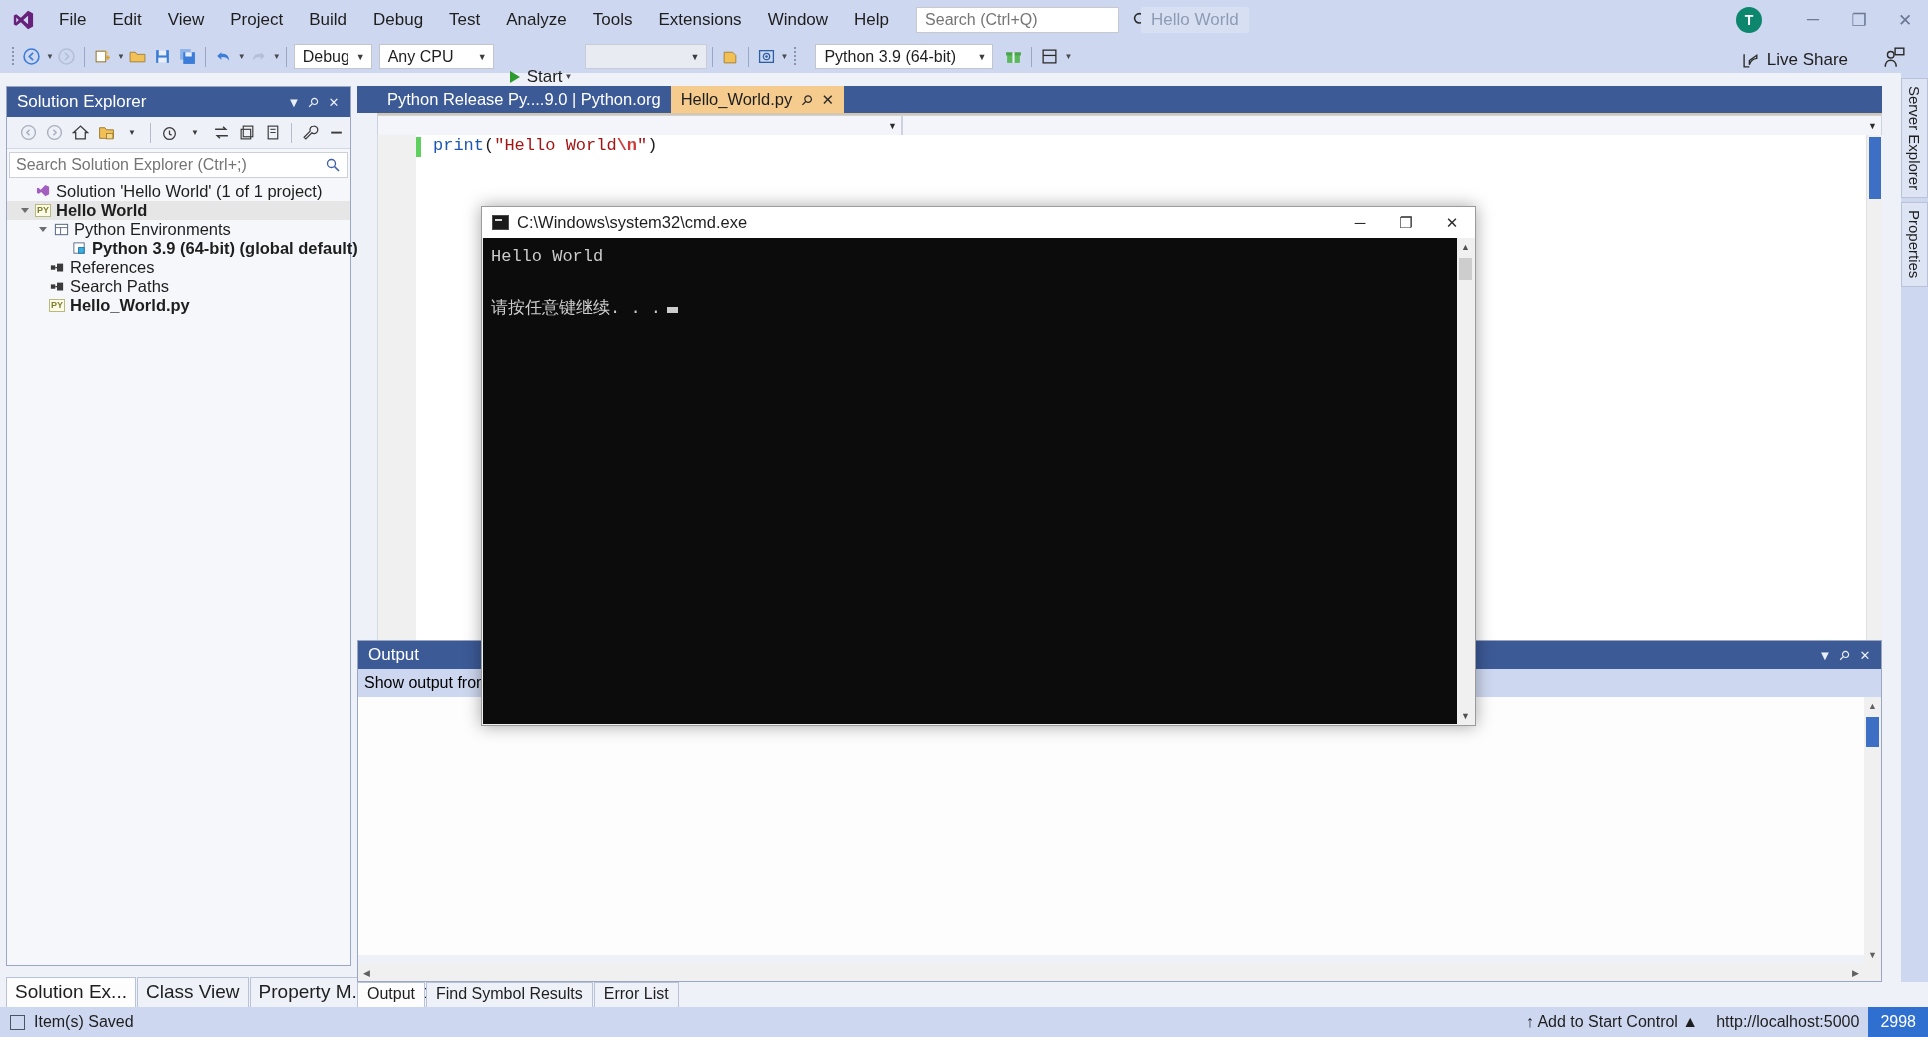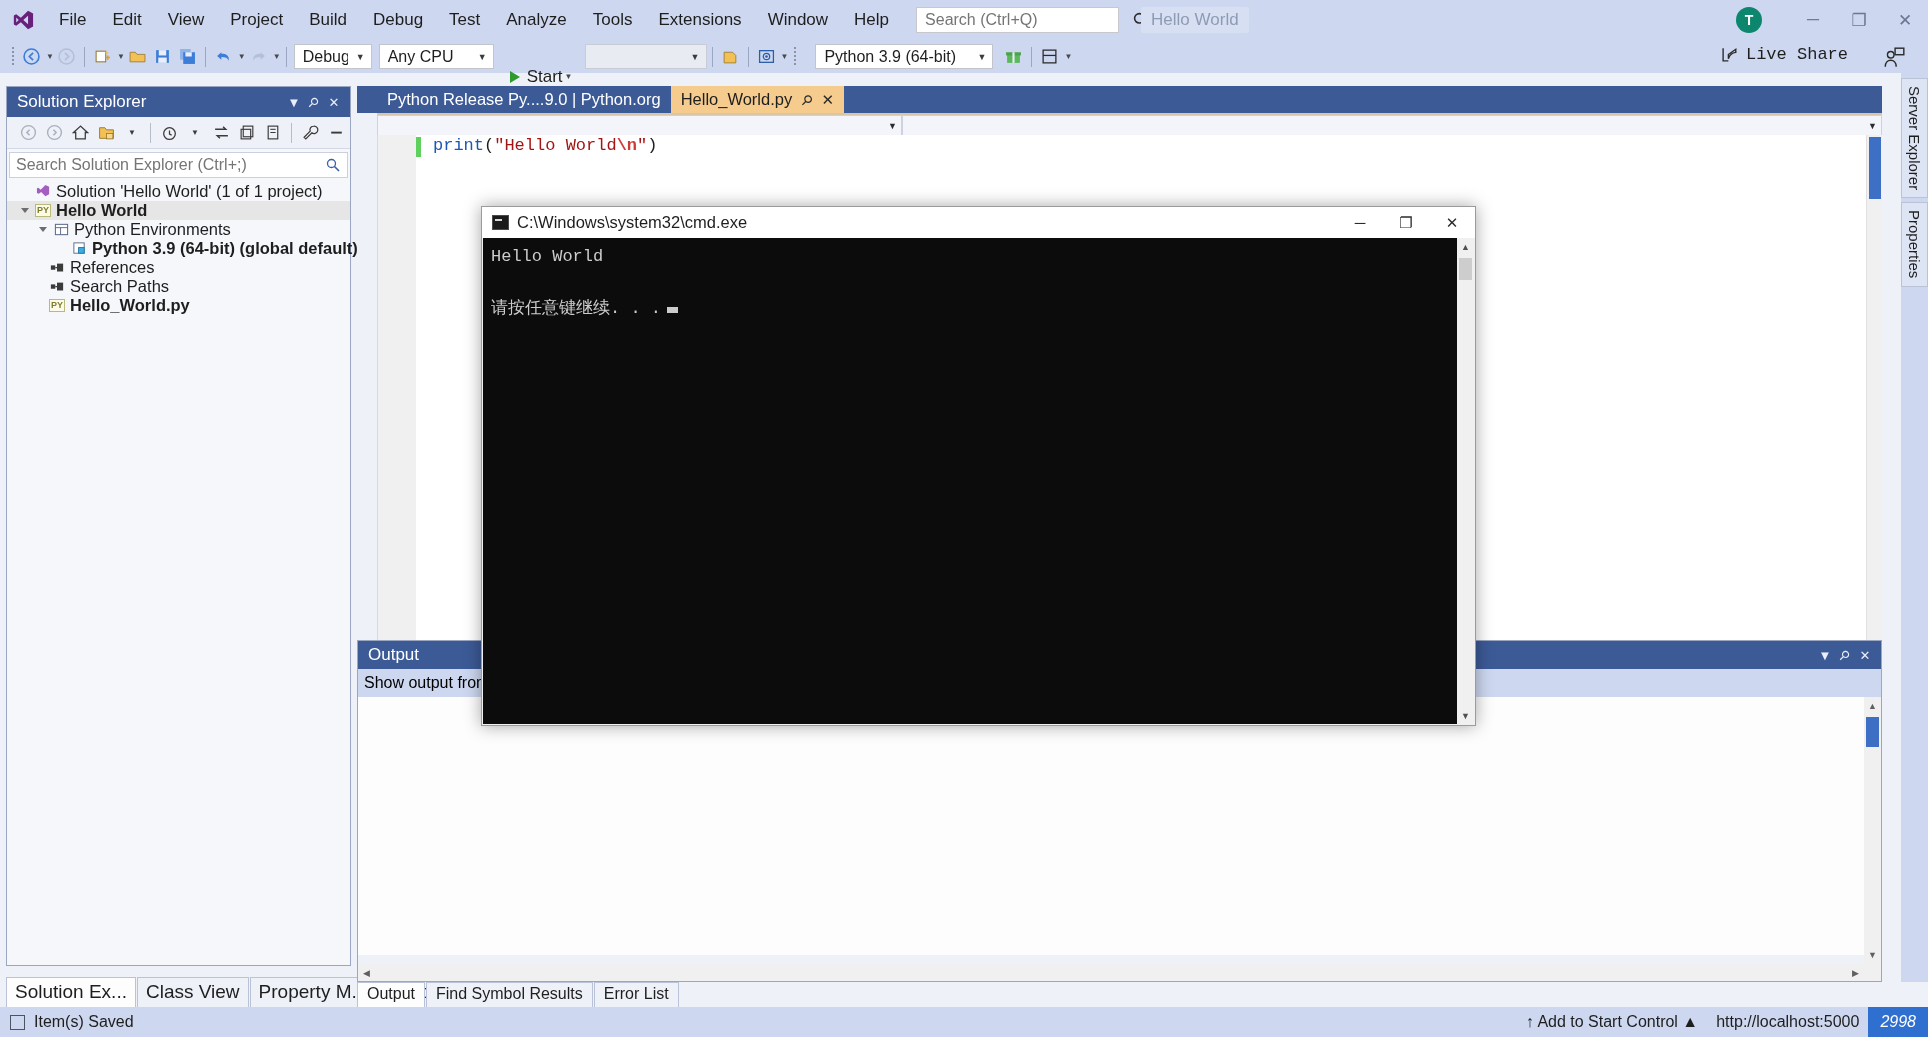--- a/index.html
+++ b/index.html
@@ -66,22 +66,22 @@
   .combo {
     height:25px; background:#ffffff; border:1px solid #c2c5cb; display:flex;
     align-items:center; padding:0 6px 0 8px; font-size:16px; color:#1e1e1e;
     justify-content:space-between;
   }
   .combo .cv { overflow:hidden; white-space:nowrap; }
   .combo .ca { font-size:9px; color:#3b3b3b; margin-left:8px; }
   .startbtn { display:flex; align-items:center; padding:0 6px; height:27px; font-size:17px; color:#1e1e1e; }
   .play { width:0;height:0; border-left:10px solid #2e9b2e; border-top:6px solid transparent; border-bottom:6px solid transparent; margin-right:7px;}
   .liveshare {
-    position:absolute; right:74px; top:5px; height:25px; display:flex; align-items:flex-start;
-    font-size:17px; color:#1e1e1e; padding:0 6px;font-family:Liberation Mono, monospace;
+    position:absolute; right:74px; top:5px; height:25px; display:flex; align-items:flex-end;
+    font-size:17px; color:#1e1e1e; padding:0 6px;
   }
   .ls-icon { width:19px; height:19px; margin-right:6px; }
   .fbicon { position:absolute; right:22px; top:6px; width:24px; height:24px; }
 
   
   .sln {
     position:absolute; left:6px; top:86px; width:345px; height:880px;
     background:#f6f7fb; border:1px solid #9aa6c2;
   }
   .sln-head {
@@ -231,21 +231,21 @@
 
   
   .statusbar {
     position:absolute; left:0; bottom:0; width:1928px; height:30px;
     background:#cdd7ef; display:flex; align-items:center; font-size:16px; color:#1e1e1e;
   }
   .sb-left { display:flex; align-items:center; padding-left:10px; }
   .sb-box { width:15px; height:15px; border:1.5px solid #4c5363; margin-right:9px; }
   .sb-right { position:absolute; right:0; display:flex; align-items:center; }
   .sb-item { padding:0 9px; white-space:nowrap; }
-  .sb-blue { background:#2f6fd0; color:#fff; height:30px; display:flex; align-items:center; padding:0 12px;font-style:italic; }
+  .sb-blue { background:#2f6fd0; color:#fff; height:30px; display:flex; align-items:center; padding:0 12px; }
 
   
   .cmdwin {
     position:absolute; left:481px; top:206px; width:995px; height:520px;
     background:#f0f0f0; border:1px solid #9b9b9b;
     box-shadow: 0 0 16px rgba(0,0,0,.35);
   }
   .cmd-title {
     height:31px; background:#ffffff; display:flex; align-items:center; padding-left:10px;
     font-size:16.5px; color:#1e1e1e;

